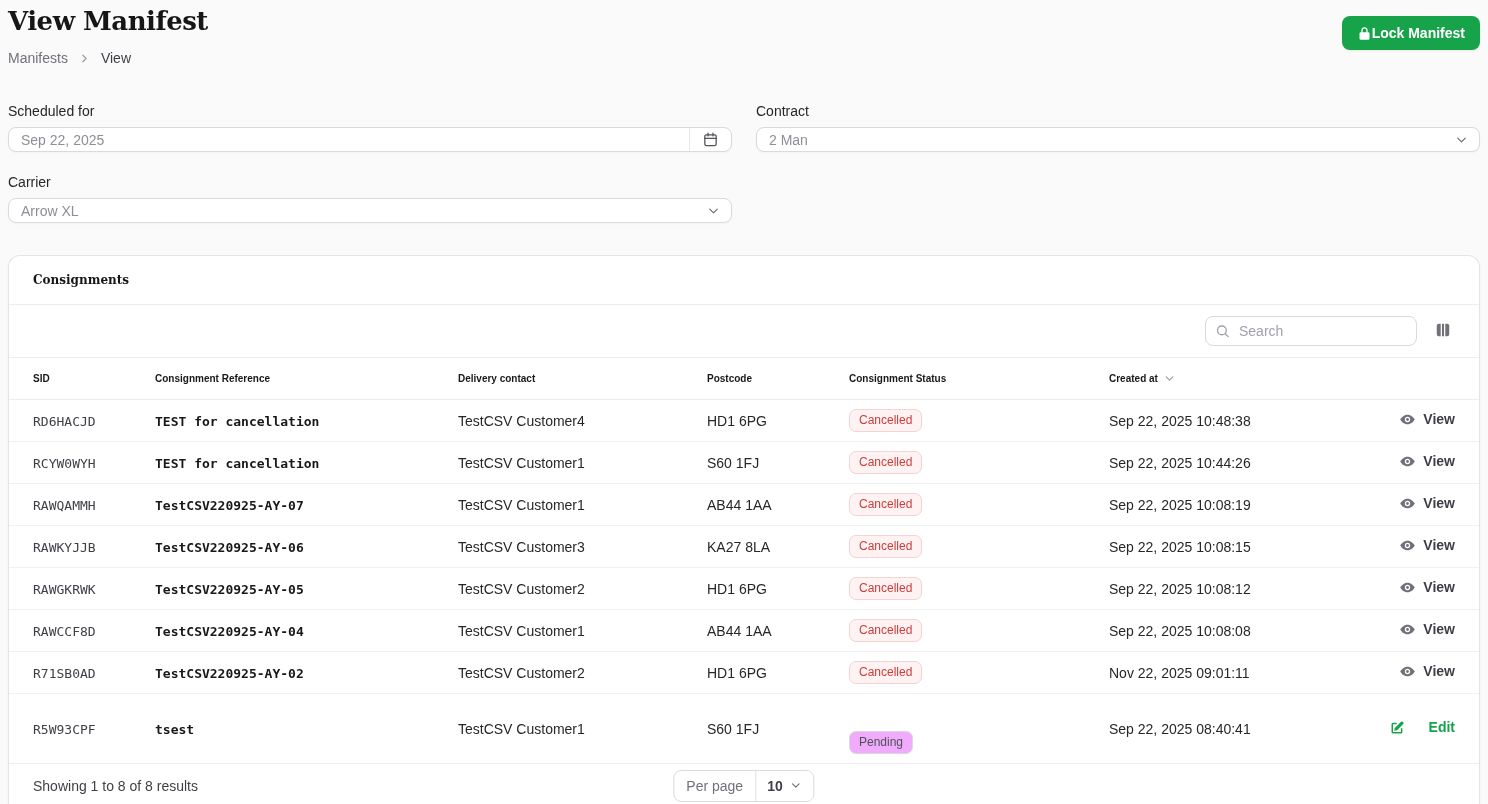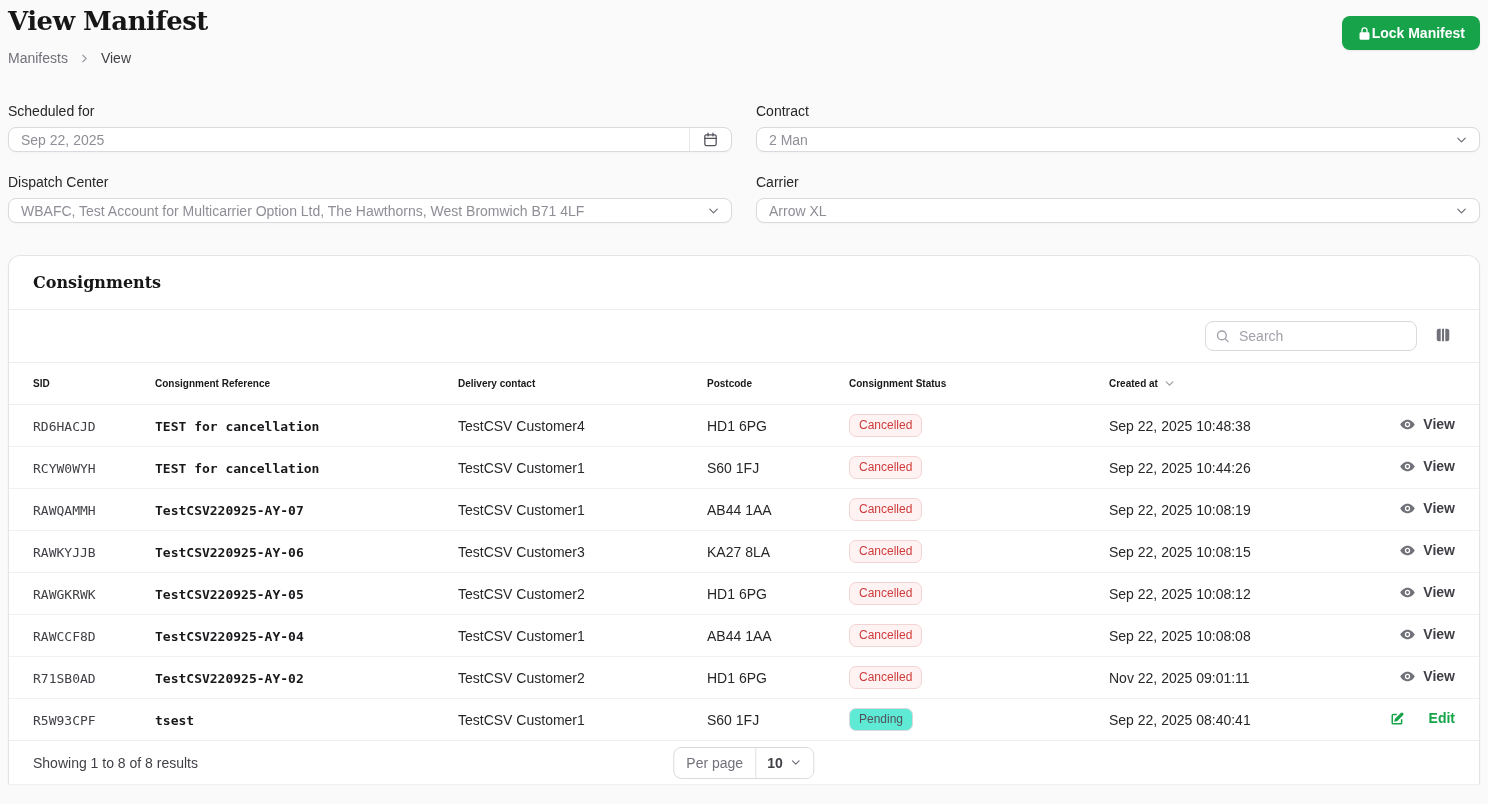--- a/index.html
+++ b/index.html
@@ -56,21 +56,21 @@
   }
 
   
   .card {
     margin-top:32px; background:#fff;
     border:1px solid #e4e4e7; border-bottom:none;
     border-radius:12px 12px 0 0;
     box-shadow:0 1px 2px rgba(0,0,0,.05);
   }
   .card-header { padding:17px 24px; border-bottom:1px solid #ededee; }
-  h2.card-title { margin:0; font-family:"DejaVu Serif", serif; font-weight:700; font-size:16px; color:#161616; }
+  h2.card-title { margin:0; font-family:"DejaVu Serif", serif; font-weight:700; font-size:12px; color:#161616; }
 
   .toolbar { display:flex; justify-content:flex-end; align-items:center; gap:14px; padding:11px 24px; }
   .search { position:relative; width:212px; display:block; }
   .search .search-ic { position:absolute; left:10px; top:50%; transform:translateY(-50%); color:#a1a1aa; display:flex; }
   .search input {
     width:100%; height:30px; border:1px solid #d9d9de; border-radius:8px;
     padding:0 10px 0 33px; font-size:14px; color:#3f3f46; outline:none;
     font-family:"Liberation Sans",sans-serif; background:#fff;
   }
   .search input::placeholder { color:#a1a1aa; }
@@ -89,21 +89,21 @@
   tbody td { border-bottom:1px solid #f1f1f2; padding:9px 8px 9px 0; color:#27272a; vertical-align:middle; }
   tbody tr:last-child td { border-bottom:none; }
   td.sid span { font-family:"DejaVu Sans Mono", monospace; font-size:13px; color:#3f3f46; }
   td.ref span { font-family:"DejaVu Sans Mono", monospace; font-size:13px; font-weight:700; color:#18181b; }
 
   .badge {
     display:inline-block; padding:3px 9px; border-radius:7px;
     font-size:12px; font-weight:500; line-height:1.25;
   }
   .badge.danger { background:var(--danger-bg,#fef2f2); color:var(--danger,#cf3b3b); border:1px solid #f4d3d3; }
-  .badge.neutral { background:#5eead4; color:#52525b; border:1px solid #d9d9de; }
+  .badge.neutral { background:#f0abfc; color:#52525b; border:1px solid #d9d9de;margin-top:28px; }
 
   td.action-cell { text-align:right; padding-right:24px; }
   .row-action {
     display:inline-flex; align-items:center; gap:7px;
     font-size:14px; font-weight:700; color:#3f3f46;
     text-decoration:none; cursor:pointer;
   }
   .row-action .icon { display:none; color:#71717a; }
   .row-action.view .icon.eye { display:inline-flex; }
   .row-action.edit { color:var(--accent,#16a34a);gap:24px; }
@@ -177,31 +177,20 @@
       <div class="input select">
         <span class="input-value">2 Man</span>
         <span class="chevron">
           <svg width="15" height="15" viewBox="0 0 24 24" fill="none" stroke="currentColor" stroke-width="2" stroke-linecap="round" stroke-linejoin="round">
               <path d="M6 9l6 6 6-6"></path>
             </svg>
         </span>
       </div>
     </div>
 
-    <div class="field">
-      <label>Dispatch Center</label>
-      <div class="input select">
-        <span class="input-value">WBAFC, Test Account for Multicarrier Option Ltd, The Hawthorns, West Bromwich B71 4LF</span>
-        <span class="chevron">
-          <svg width="15" height="15" viewBox="0 0 24 24" fill="none" stroke="currentColor" stroke-width="2" stroke-linecap="round" stroke-linejoin="round">
-              <path d="M6 9l6 6 6-6"></path>
-            </svg>
-        </span>
-      </div>
-    </div>
 
     <div class="field">
       <label>Carrier</label>
       <div class="input select">
         <span class="input-value">Arrow XL</span>
         <span class="chevron">
           <svg width="15" height="15" viewBox="0 0 24 24" fill="none" stroke="currentColor" stroke-width="2" stroke-linecap="round" stroke-linejoin="round">
               <path d="M6 9l6 6 6-6"></path>
             </svg>
         </span>

